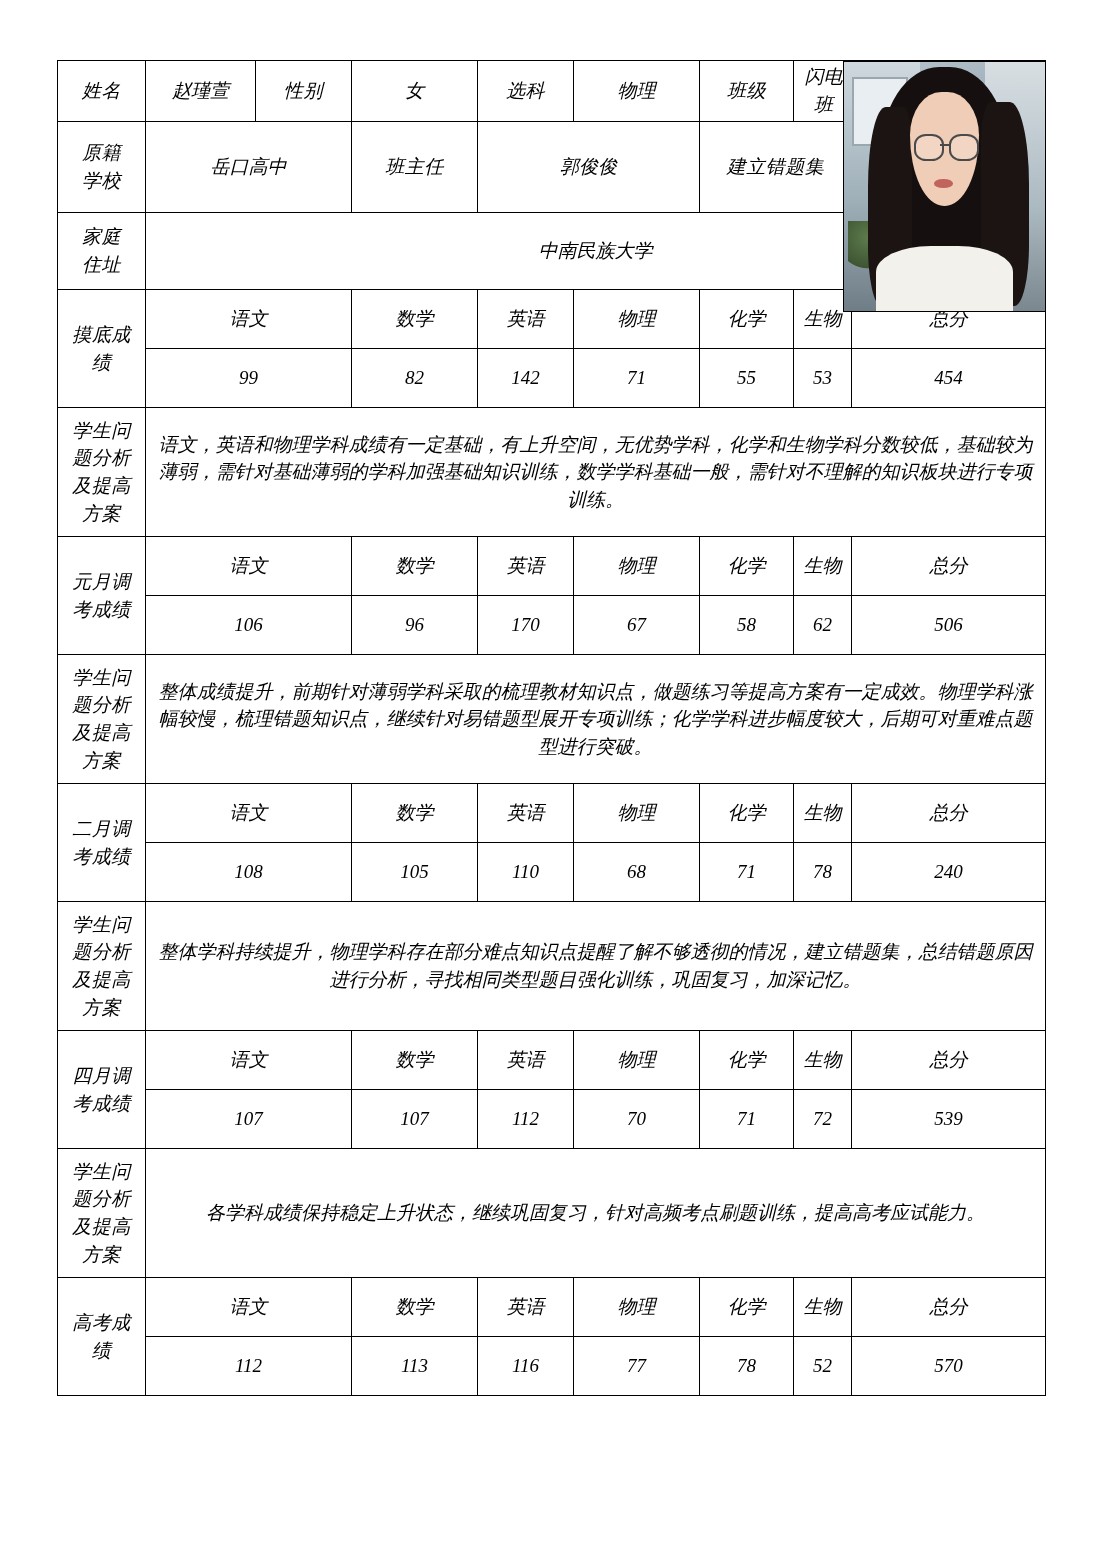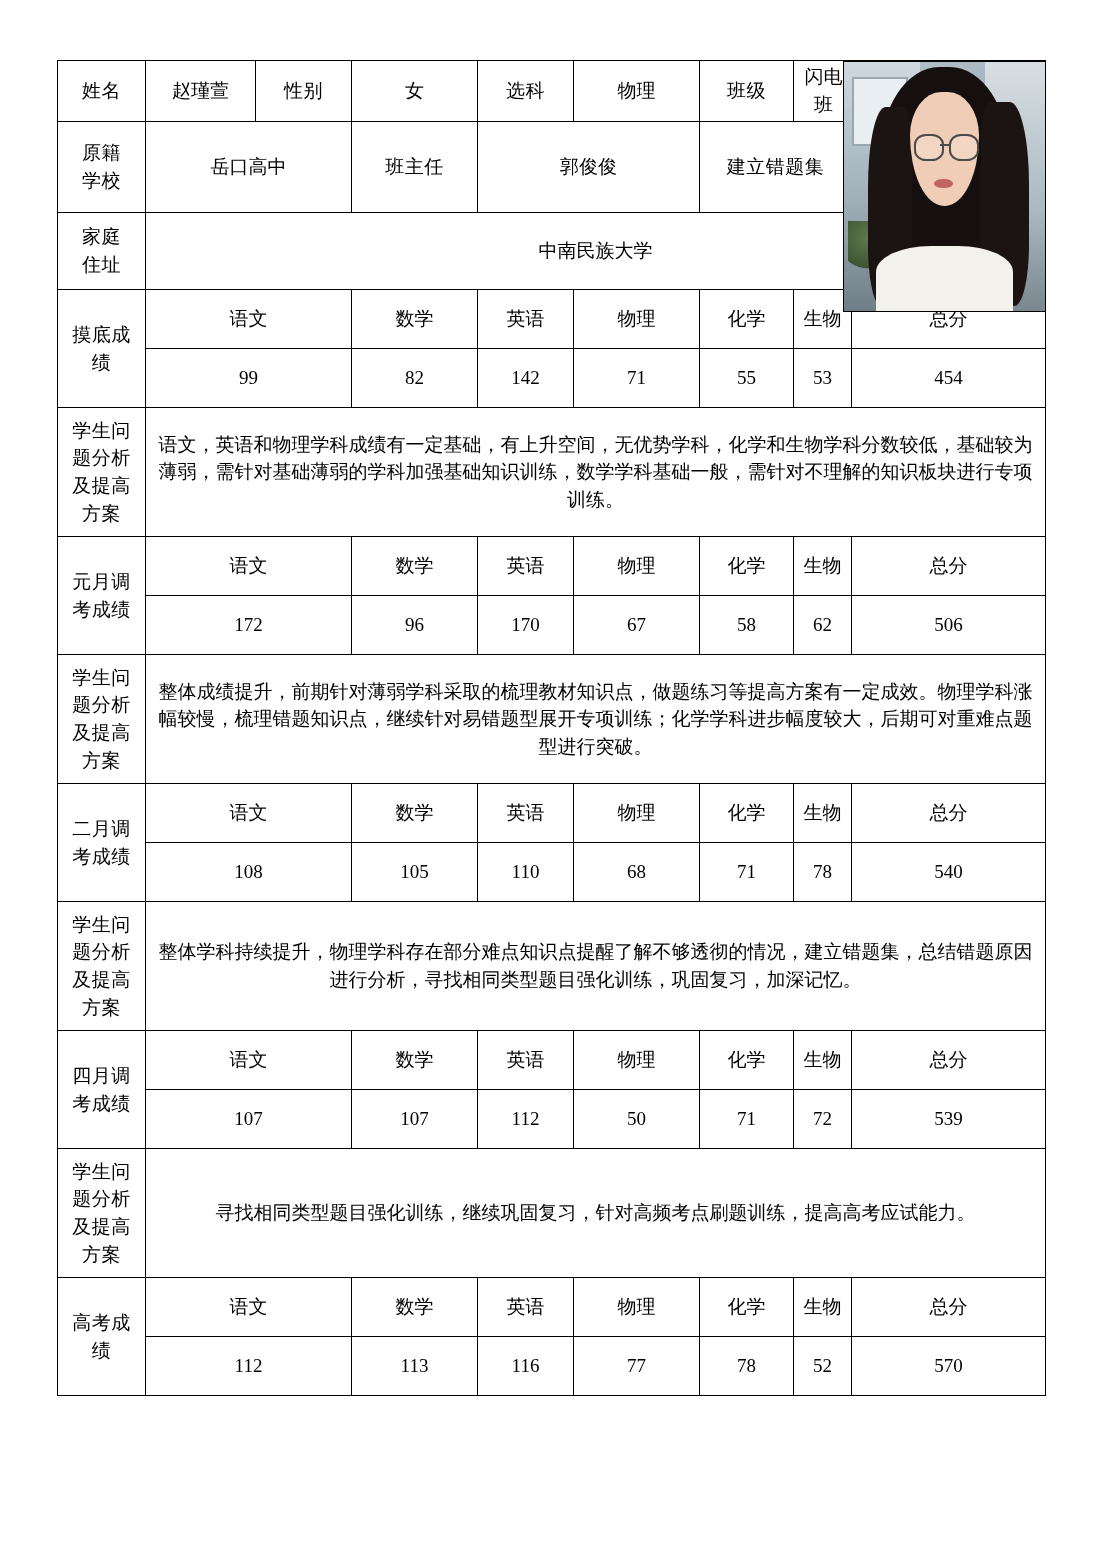--- a/index.html
+++ b/index.html
@@ -18,20 +18,21 @@
   .page {
     position: absolute;
     left: 57px;
     top: 60px;
     width: 988px;
   }
   table.doc {
     border-collapse: collapse;
     width: 988px;
     table-layout: fixed;
+    font-style: italic;
   }
   table.doc td {
     border: 1px solid #000;
     text-align: center;
     vertical-align: middle;
     font-size: 19px;
     line-height: 1.45;
     padding: 2px 4px;
   }
   td.label {
@@ -196,21 +197,21 @@
 考成绩</td>
       <td colspan="2" class="subject" style="height:54px">语文</td>
       <td class="subject">数学</td>
       <td class="subject">英语</td>
       <td class="subject">物理</td>
       <td class="subject">化学</td>
       <td class="subject">生物</td>
       <td class="subject">总分</td>
     </tr>
     <tr>
-      <td colspan="2" class="score" style="height:54px">172</td>
+      <td colspan="2" class="score" style="height:54px">106</td>
       <td class="score">96</td>
       <td class="score">170</td>
       <td class="score">67</td>
       <td class="score">58</td>
       <td class="score">62</td>
       <td class="score">506</td>
     </tr>
     <tr>
       <td class="label" style="white-space:pre-line;height:124px">学生问
 题分析
@@ -230,21 +231,21 @@
       <td class="subject">生物</td>
       <td class="subject">总分</td>
     </tr>
     <tr>
       <td colspan="2" class="score" style="height:54px">108</td>
       <td class="score">105</td>
       <td class="score">110</td>
       <td class="score">68</td>
       <td class="score">71</td>
       <td class="score">78</td>
-      <td class="score">540</td>
+      <td class="score">240</td>
     </tr>
     <tr>
       <td class="label" style="white-space:pre-line;height:124px">学生问
 题分析
 及提高
 方案</td>
       <td class="analysis" colspan="8">整体学科持续提升，物理学科存在部分难点知识点提醒了解不够透彻的情况，建立错题集，总结错题原因进行分析，寻找相同类型题目强化训练，巩固复习，加深记忆。</td>
     </tr>
 
     <tr>
@@ -255,31 +256,31 @@
       <td class="subject">英语</td>
       <td class="subject">物理</td>
       <td class="subject">化学</td>
       <td class="subject">生物</td>
       <td class="subject">总分</td>
     </tr>
     <tr>
       <td colspan="2" class="score" style="height:54px">107</td>
       <td class="score">107</td>
       <td class="score">112</td>
-      <td class="score">50</td>
+      <td class="score">70</td>
       <td class="score">71</td>
       <td class="score">72</td>
       <td class="score">539</td>
     </tr>
     <tr>
       <td class="label" style="white-space:pre-line;height:124px">学生问
 题分析
 及提高
 方案</td>
-      <td class="analysis" colspan="8">寻找相同类型题目强化训练，继续巩固复习，针对高频考点刷题训练，提高高考应试能力。</td>
+      <td class="analysis" colspan="8">各学科成绩保持稳定上升状态，继续巩固复习，针对高频考点刷题训练，提高高考应试能力。</td>
     </tr>
 
     <tr>
       <td class="label" rowspan="2" style="white-space:pre-line">高考成
 绩</td>
       <td colspan="2" class="subject" style="height:54px">语文</td>
       <td class="subject">数学</td>
       <td class="subject">英语</td>
       <td class="subject">物理</td>
       <td class="subject">化学</td>

